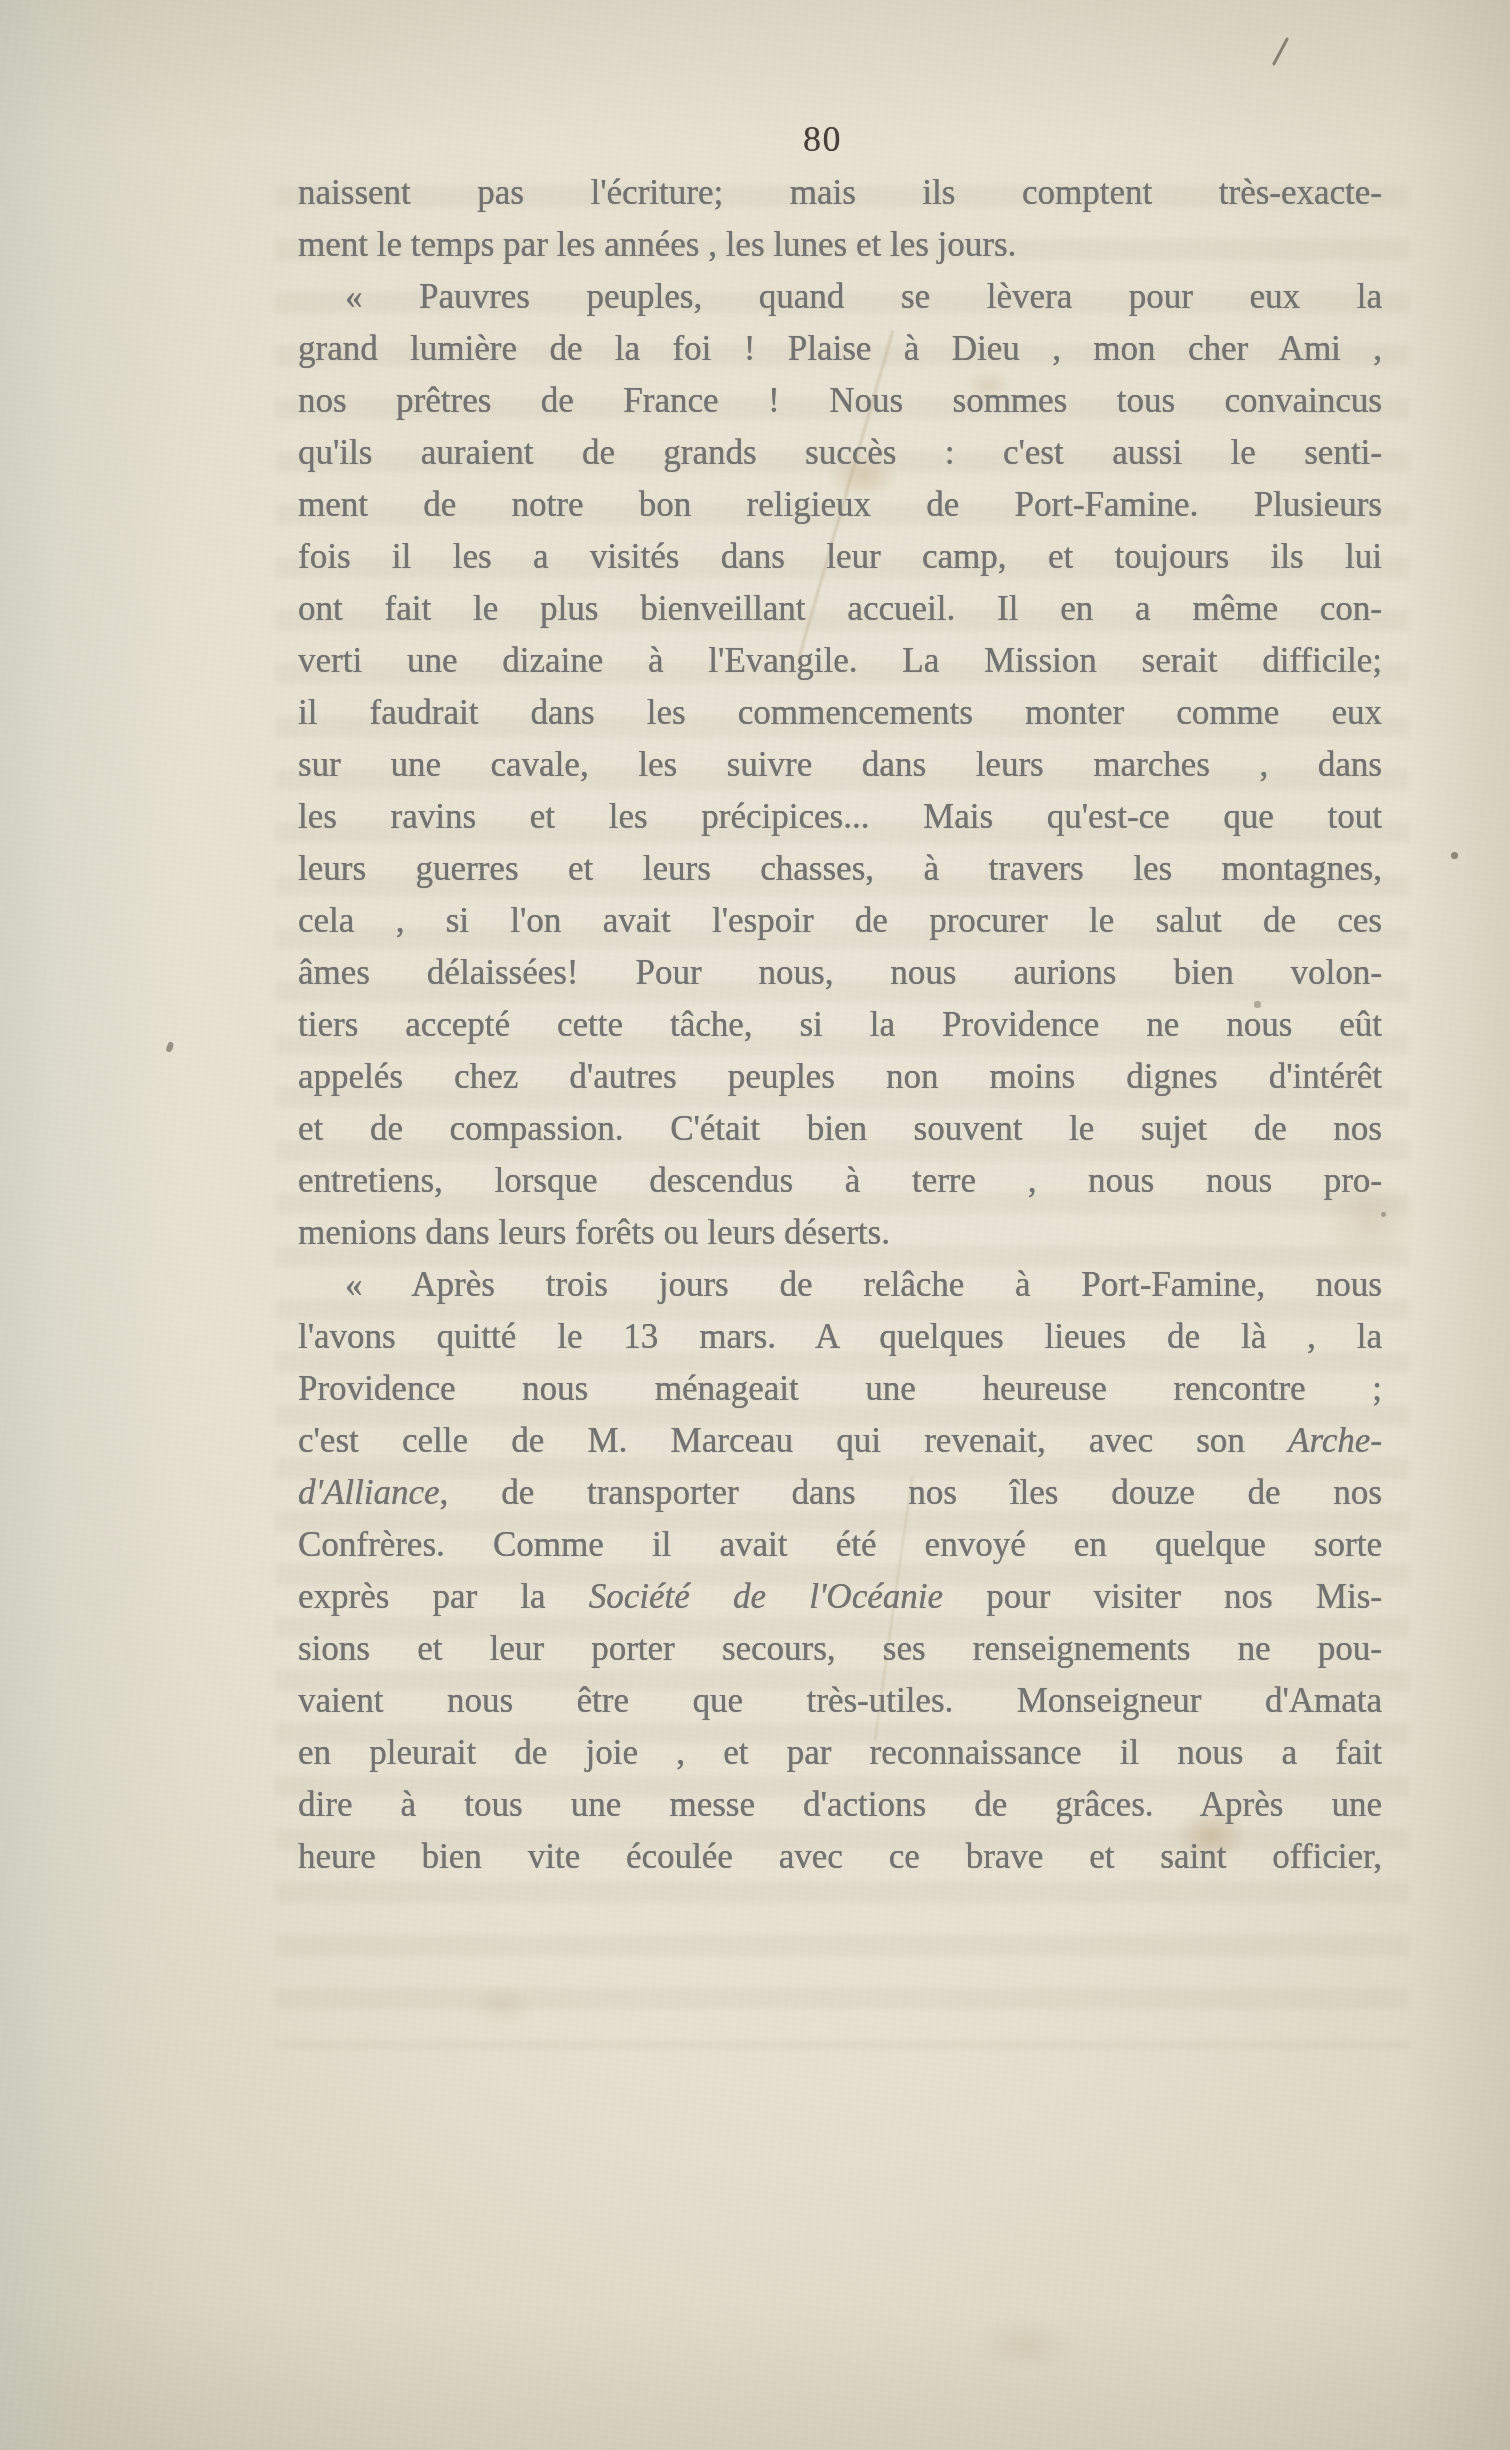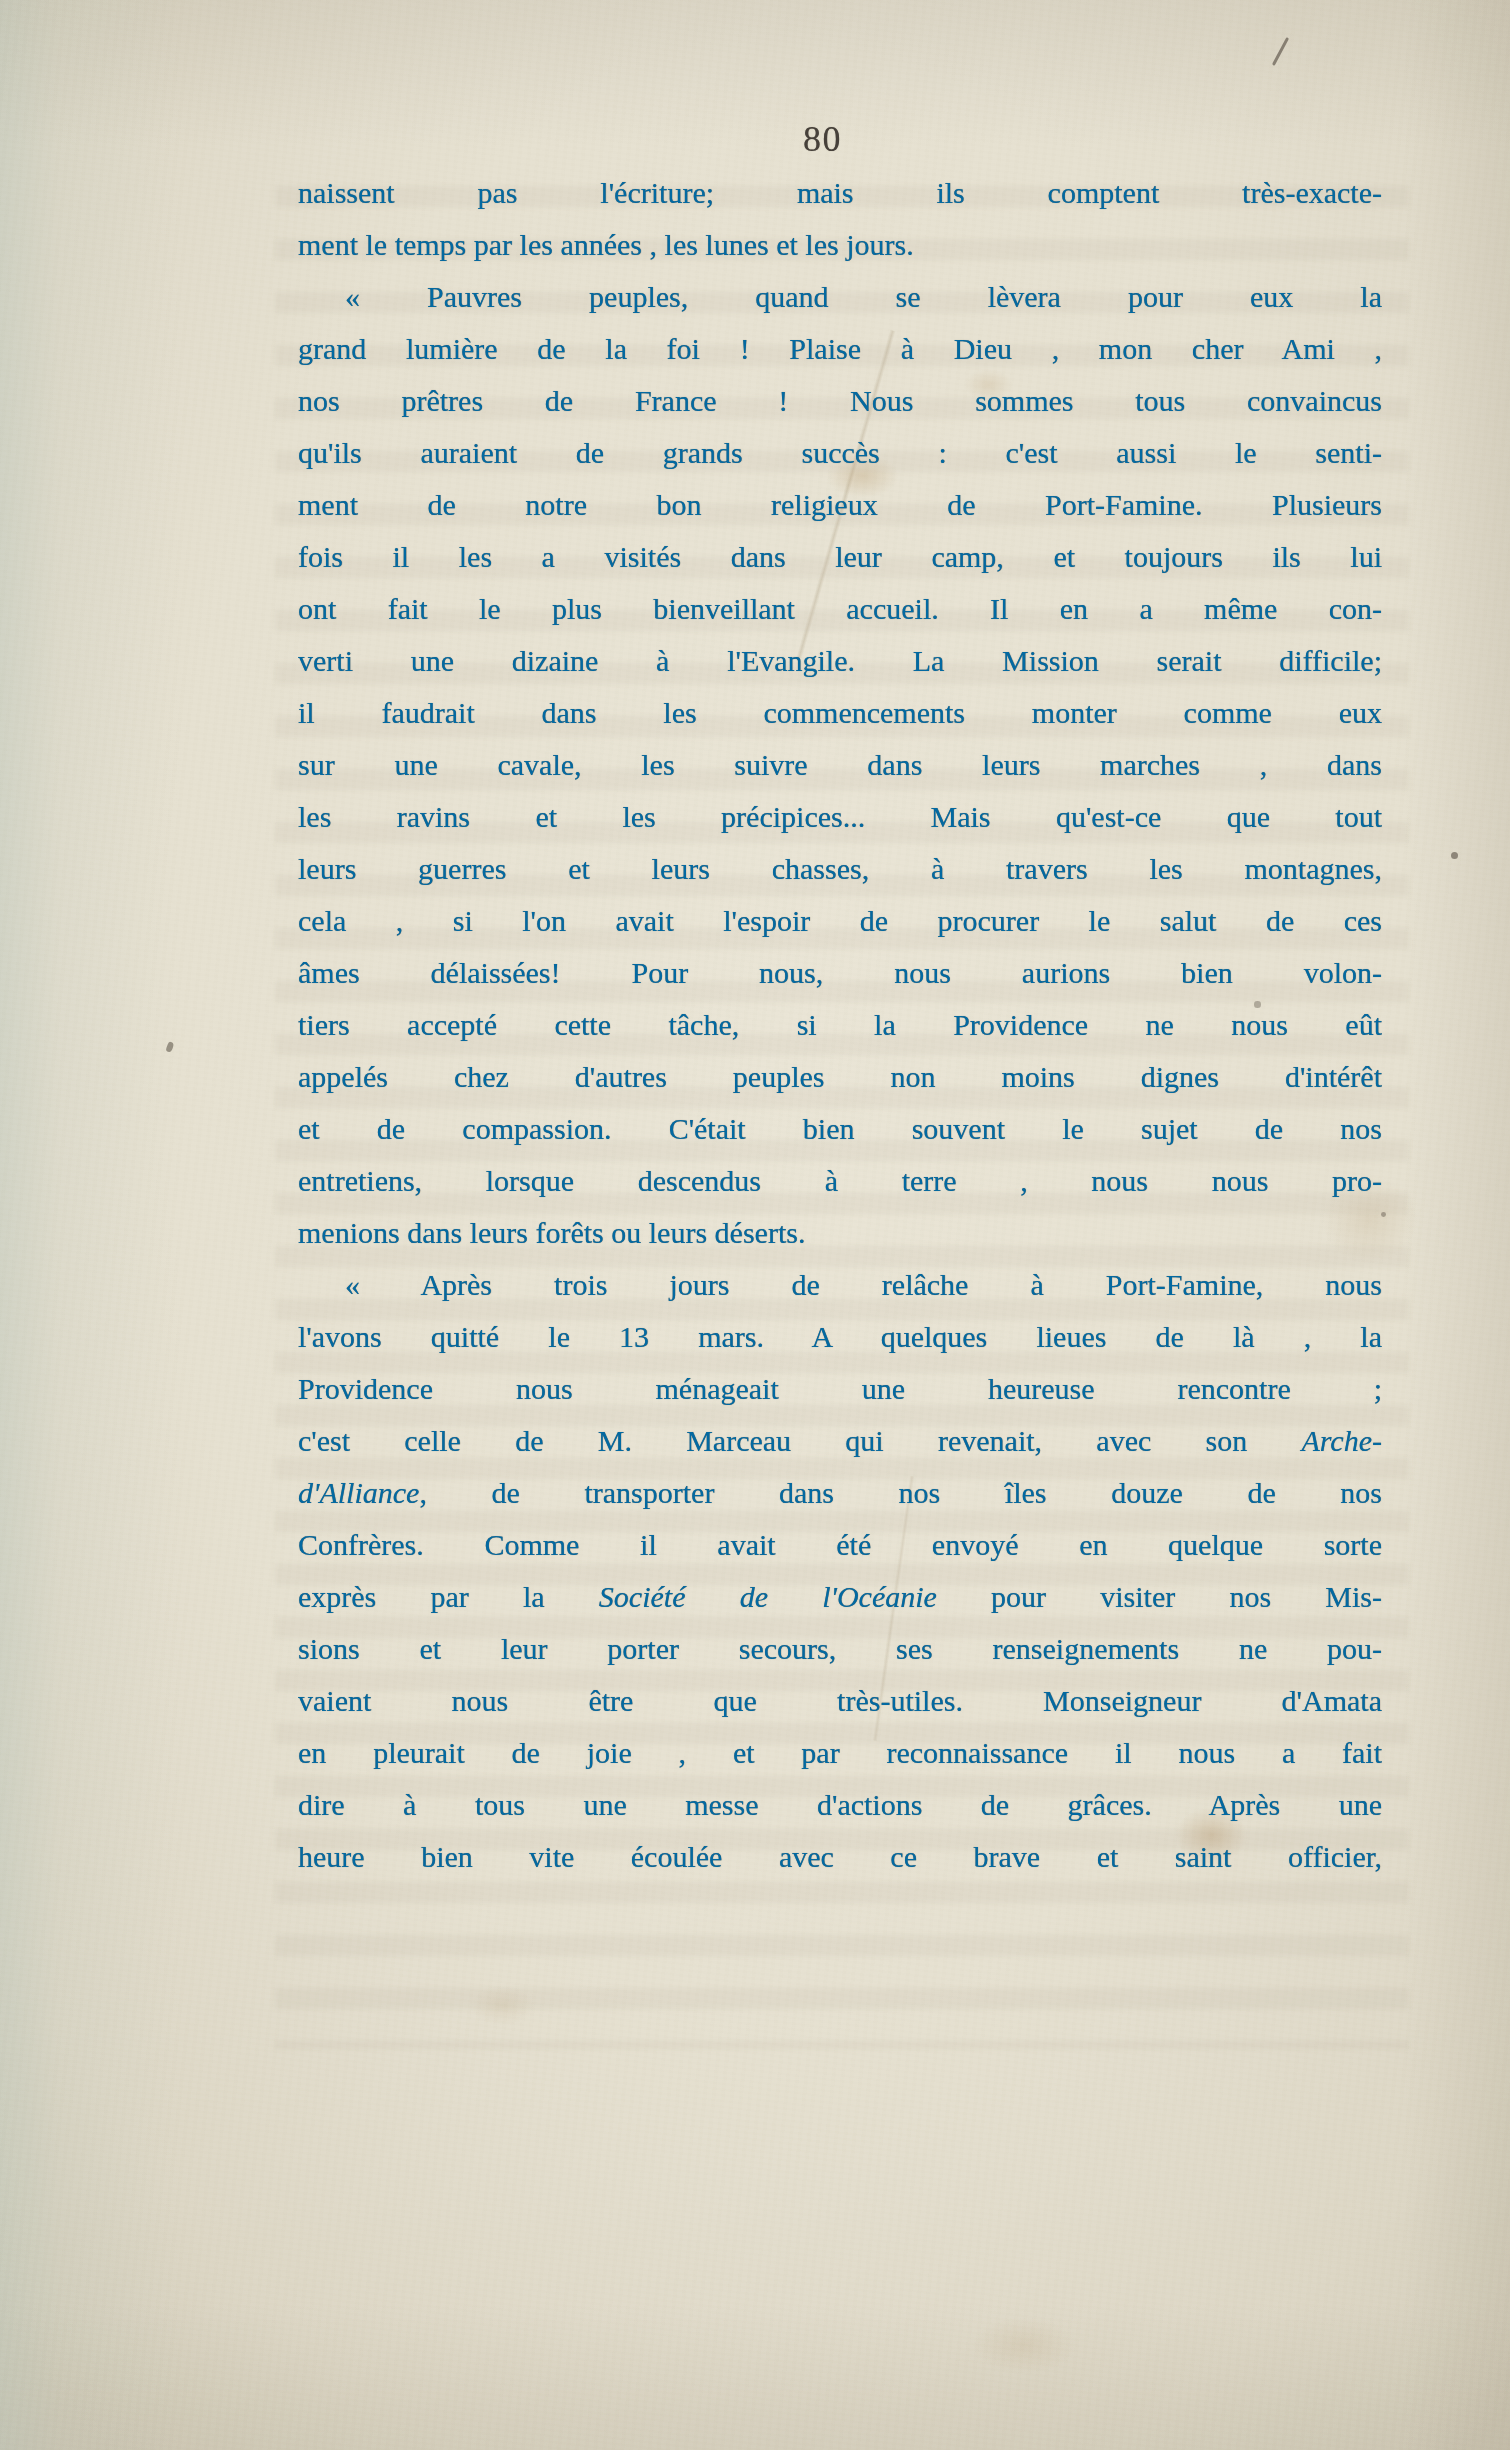--- a/index.html
+++ b/index.html
@@ -37,21 +37,21 @@
   }
   #page-number{
     position:absolute;top:110px;left:308px;width:1029px;
     text-align:center;font-size:36px;color:#46403a;
     letter-spacing:1.6px;
     text-shadow:0 0 0.8px rgba(60,52,40,0.55);
     margin-top:8px;
   }
   #text-block{
     position:absolute;left:298px;top:167px;width:1084px;
-    font-size:30px;color:#0369a1;
+    font-size:35px;color:#737373;
     text-shadow:0 0 0.8px rgba(62,54,42,0.5), 0.3px 0.3px 0 rgba(62,54,42,0.25);
   }
   .line{
     height:52px;line-height:52px;overflow:hidden;white-space:nowrap;
     text-align:justify;text-align-last:justify;
   }
   .line.nojust{text-align:center;text-align-last:left;}
   .line.indent{padding-left:47px;}
   .line .it{font-style:italic;}
   

